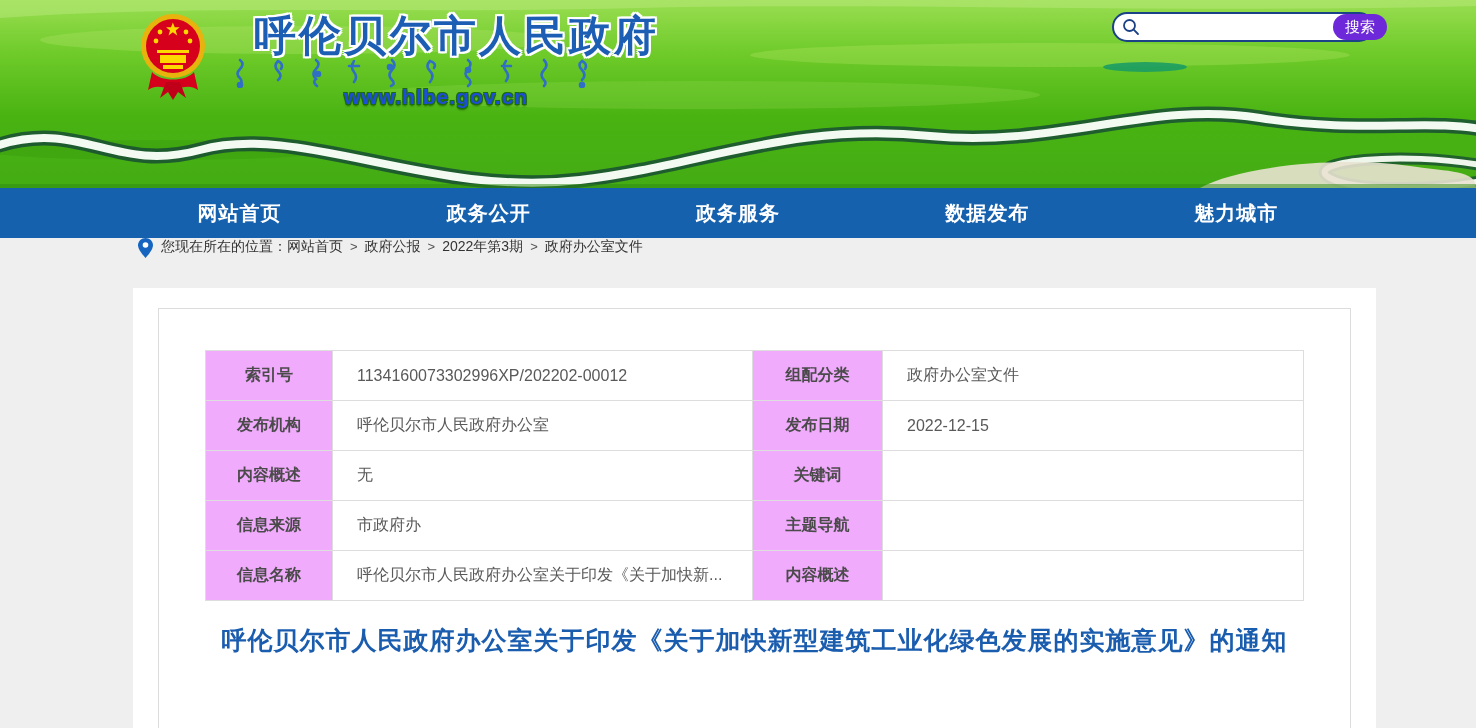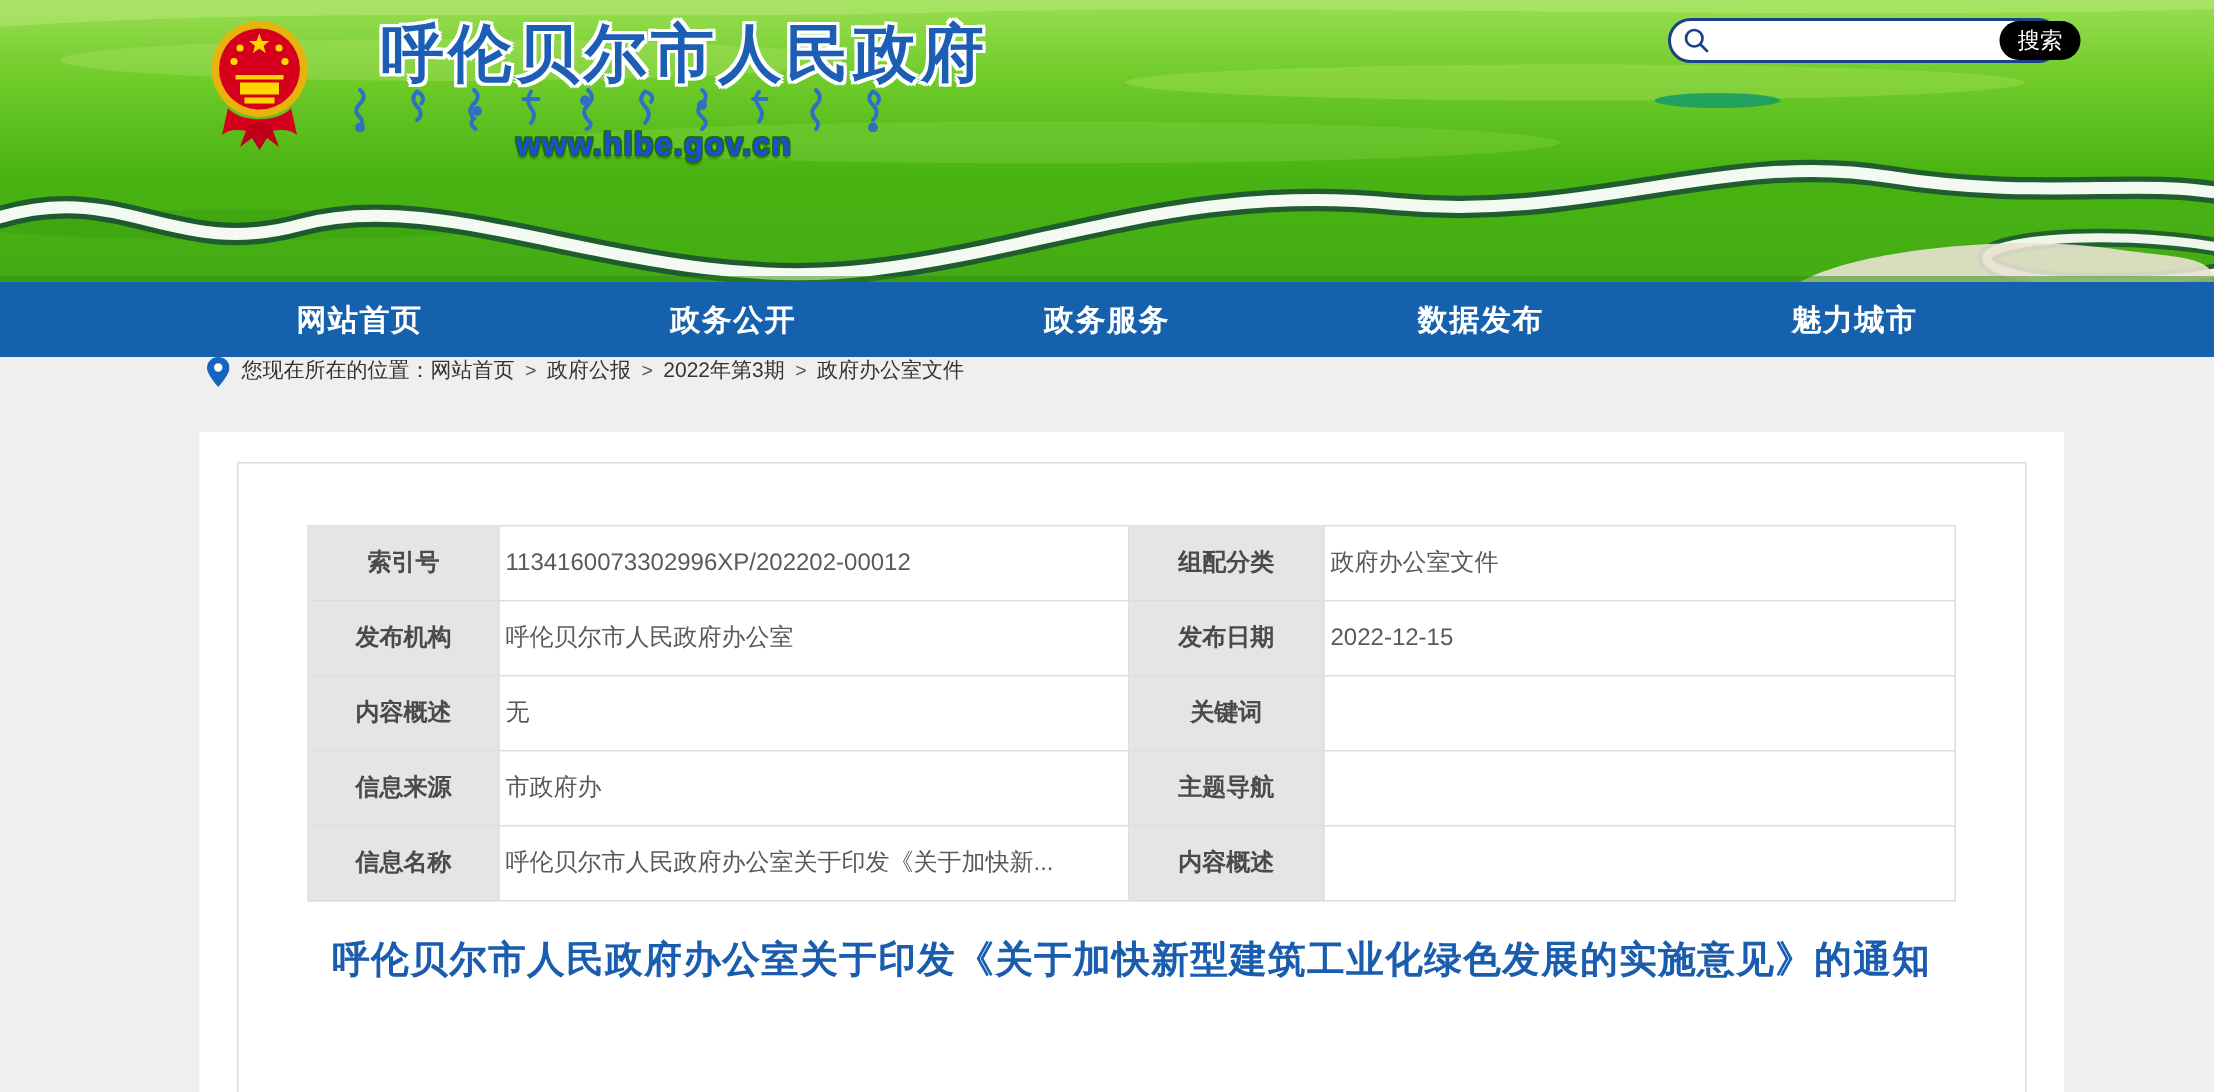--- a/index.html
+++ b/index.html
@@ -18,21 +18,21 @@
   .site-url { position:absolute; left:344px; top:85px; font-size:21px; font-weight:bold;
     color:#1d4ed8; letter-spacing:1px;
     text-shadow:-1px -1px 0 #1d6b10, 1px -1px 0 #1d6b10, -1px 1px 0 #1d6b10, 1px 1px 0 #1d6b10, 0 2px 2px rgba(0,40,0,.6); }
 
   .search-box { position:absolute; left:1112px; top:12px; width:262px; height:30px;
     background:#fff; border:2px solid #1b4186; border-radius:16px; display:flex; align-items:center; }
   .search-box .mag { margin-left:8px; flex:0 0 auto; }
   .search-input { flex:1; border:none; outline:none; background:transparent; height:24px;
     font-size:14px; padding:0 6px; color:#333; }
   .search-btn { flex:0 0 auto; width:54px; height:26px; margin-right:1px; border:none;
-    background:#000000; color:#fff; font-size:15px; border-radius:14px; cursor:pointer;
+    background:#6d28d9; color:#fff; font-size:15px; border-radius:14px; cursor:pointer;
     font-family:inherit; }
 
   
   .nav { width:1476px; height:50px; background:#1561ae; display:flex; align-items:center; }
   .nav-inner { display:flex; width:100%; padding:0 115px; justify-content:space-around; }
   .nav-item { color:#fff; font-size:20px; font-weight:bold; text-decoration:none;
     letter-spacing:1px; padding:10px 14px; cursor:pointer; }
 
   
   .crumb-bar { height:50px; display:flex; align-items:flex-start; padding-left:138px; }
@@ -40,22 +40,22 @@
   .crumb-text { font-size:14px; color:#333; }
   .crumb-text a { color:#333; text-decoration:none; cursor:pointer; }
   .crumb-sep { color:#555; margin:0 7px; font-size:13px; }
 
   
   .card { margin-left:133px; width:1243px; background:#fff; height:440px; padding-top:20px; }
   .inner-box { margin:0 25px; border:1px solid #dcdcdc; height:600px; padding-top:41px; background:#fff; }
 
   table.meta { border-collapse:collapse; margin:0 auto; width:1098px; table-layout:fixed; }
   table.meta td { border:1px solid #ddd; height:50px; font-size:16px; vertical-align:middle; }
-  td.m-label { background:#e5e5e5; font-weight:bold; color:#4a4a4a; text-align:center; }
-  td.m-value { color:#595959; padding-left:4px; background:#fff;
+  td.m-label { background:#f0abfc; font-weight:bold; color:#4a4a4a; text-align:center; }
+  td.m-value { color:#595959; padding-left:24px; background:#fff;
     white-space:nowrap; overflow:hidden; }
 
   .doc-title { margin:20px auto 0; max-width:1100px; text-align:center; font-size:25px;
     font-weight:bold; color:#1a5cae; line-height:38px; letter-spacing:1px; }
 </style>
 </head>
 <body>
 
 <div class="banner">
   <svg class="bg" width="1476" height="188" viewBox="0 0 1476 188">

